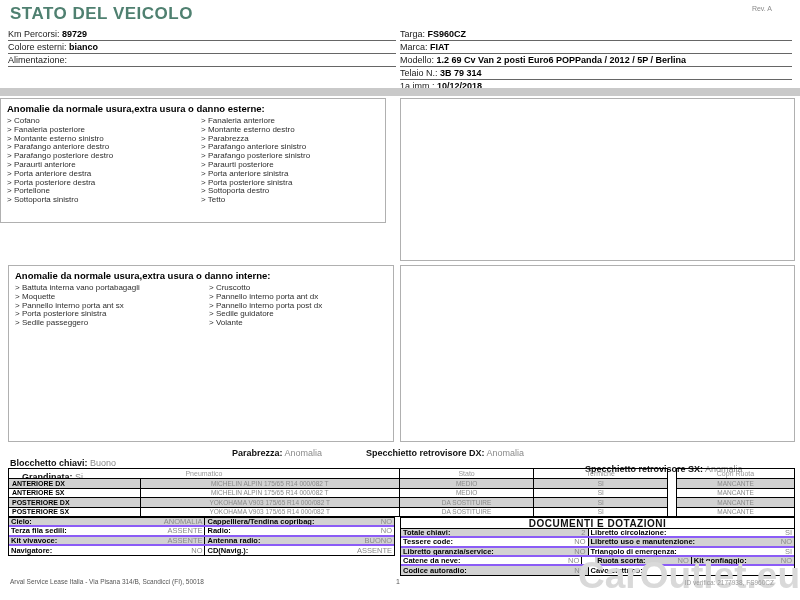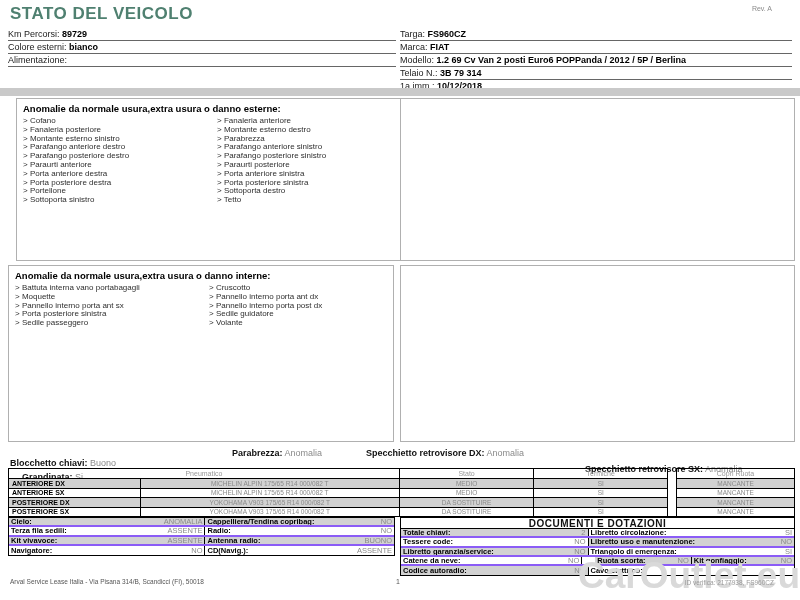--- a/index.html
+++ b/index.html
@@ -11,21 +11,21 @@
 
   .info-row { position:relative; height:13px; border-bottom:1px solid #666; font-size:9px; padding-top:1px; white-space:nowrap; overflow:hidden; }
   .info-row .lbl { color:#222; }
   .info-row .val { color:#000; font-weight:bold; }
   .info-left  { position:absolute; left:8px;  top:28px; width:388px; }
   .info-right { position:absolute; left:400px; top:28px; width:392px; }
 
   .grey-bar { position:absolute; left:0; top:88px; width:800px; height:8px; background:#c9c9c9; }
 
   .box { position:absolute; border:1px solid #b0b0b0; background:#fff; }
-  .box-ext  { left:16px;   top:98px;  width:386px; height:163px; }
+  .box-ext  { left:0;   top:98px;  width:386px; height:125px; }
   .box-ext-empty { left:400px; top:98px;  width:395px; height:163px; }
   .box-int  { left:8px;   top:265px; width:386px; height:177px; }
   .box-int-empty { left:400px; top:265px; width:395px; height:177px; }
   .box-title { font-size:9.5px; font-weight:bold; color:#000; padding:4px 0 3px 6px; }
   .cols { position:relative; }
   .col1 { position:absolute; left:6px;  top:0; width:188px; }
   .col2 { position:absolute; left:200px; top:0; width:184px; }
   .anom { font-size:8px; line-height:8.8px; color:#2e2e2e; }
   .anom::before { content:"> "; }
 

